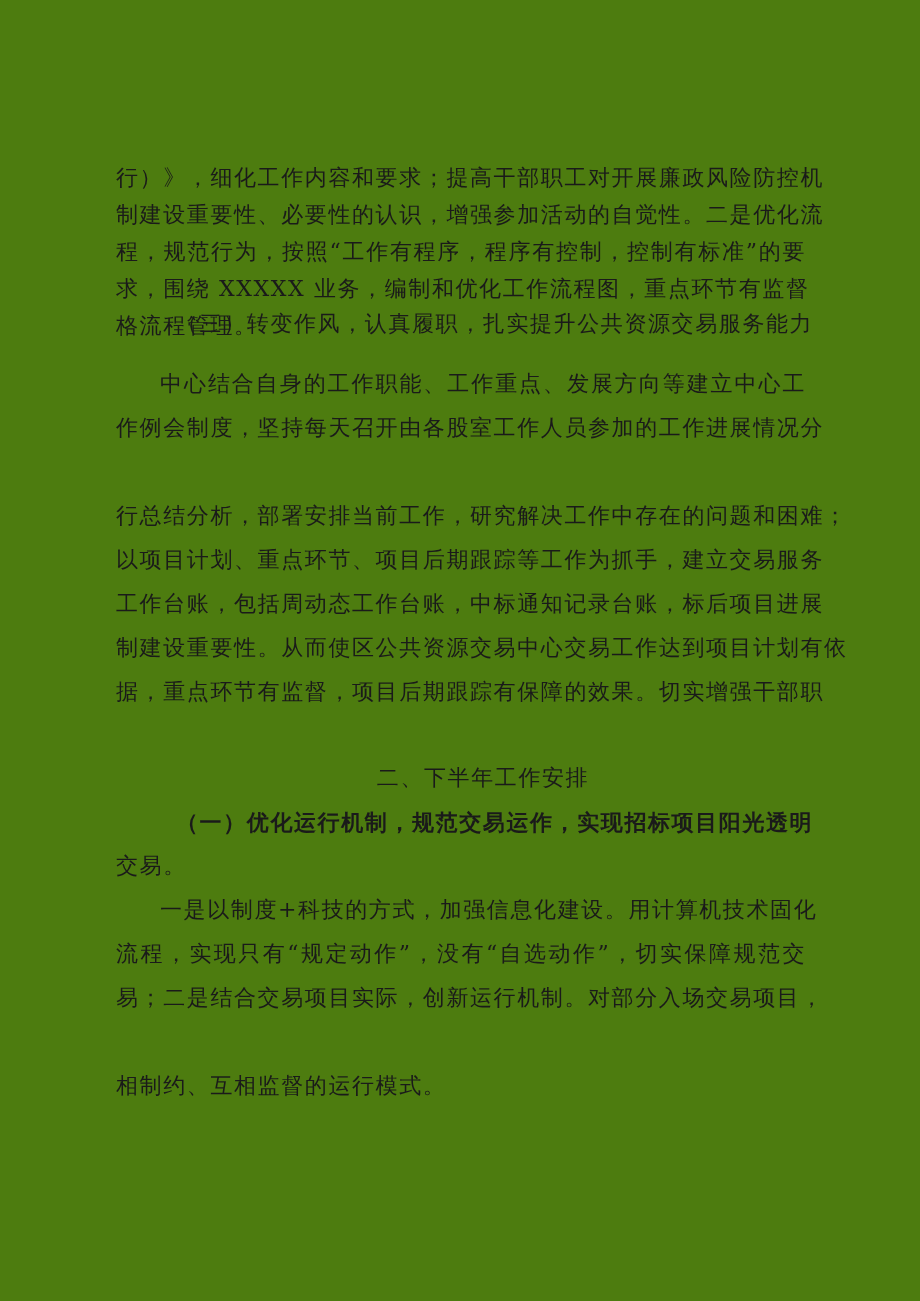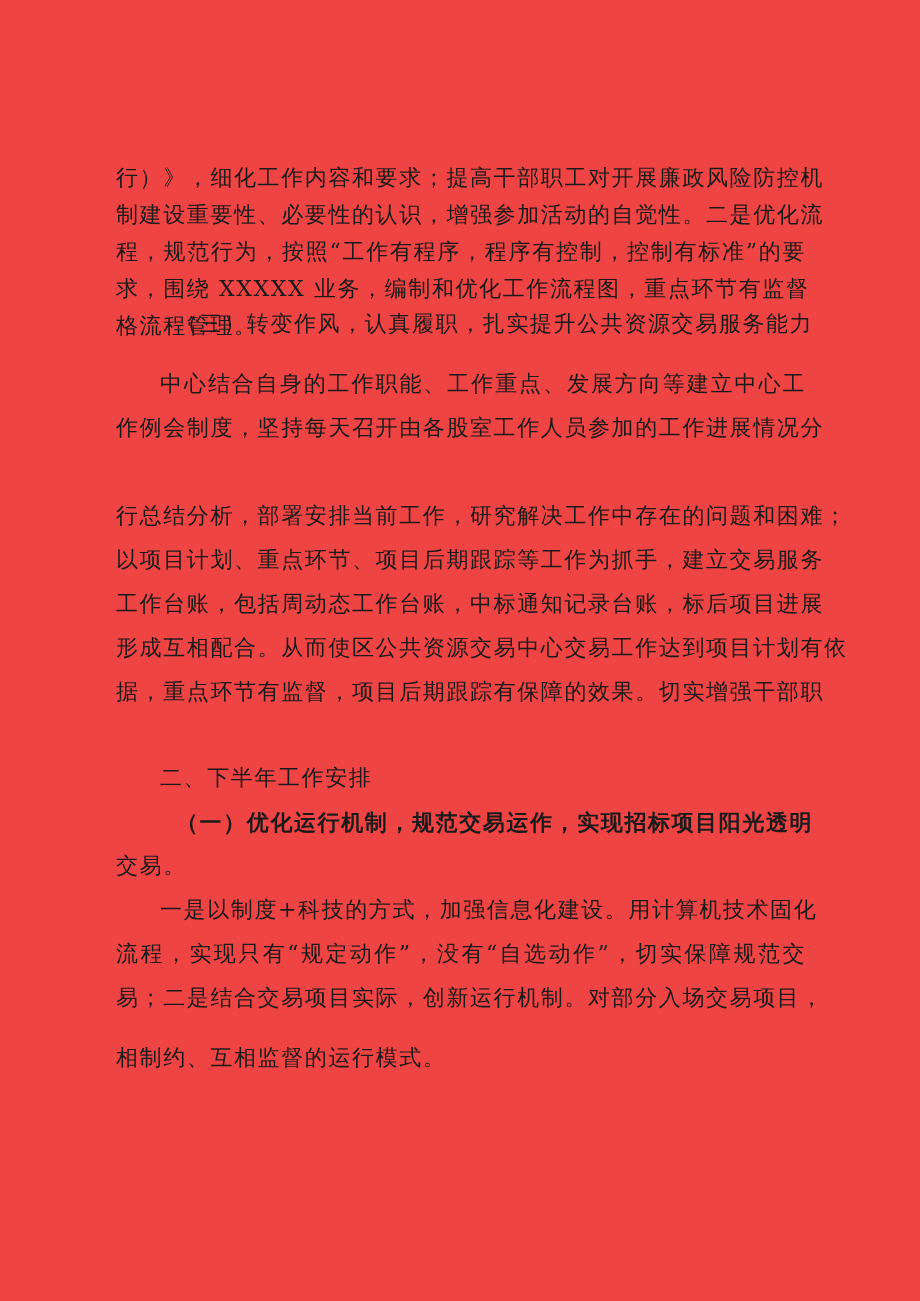--- a/index.html
+++ b/index.html
@@ -1,46 +1,46 @@
 <!DOCTYPE html>
 <html><head>
 <meta charset="utf-8">
 <style>
   html, body { margin:0; padding:0; background:#ffffff; }
   body { width:920px; height:1301px; position:relative; overflow:hidden;
          font-family:"DejaVu Serif", "Liberation Serif", serif; color:#1a1a1a; }
-  .page { position:absolute; left:0; top:0; width:920px; height:1301px; background:#ef4444; }
+  .page { position:absolute; left:0; top:0; width:920px; height:1301px; background:#4d7c0f; }
   .line { position:absolute; left:116px; width:690px; font-size:22px; white-space:nowrap;
           letter-spacing:1.6px; line-height:28px; }
   .just { text-align:justify; text-align-last:justify; }
-  .indent { left:160px; width:646px; }
+  .indent { left:160px; width:646px;text-align:center; }
 </style>
 </head>
 <body>
 
 <div class="page">
 
   <div class="line just" style="top:164px">行）》，细化工作内容和要求；提高干部职工对开展廉政风险防控机</div>
   <div class="line just" style="top:201px">制建设重要性、必要性的认识，增强参加活动的自觉性。二是优化流</div>
   <div class="line just" style="top:238px">程，规范行为，按照“工作有程序，程序有控制，控制有标准”的要</div>
   <div class="line just" style="top:275px">求，围绕 XXXXX 业务，编制和优化工作流程图，重点环节有监督</div>
   <div class="line" style="top:312px">格流程管理。</div>
 
   <div class="line indent just" style="top:310px; left:176px; width:630px;">（三）转变作风，认真履职，扎实提升公共资源交易服务能力</div>
 
   <div class="line indent just" style="top:370px">中心结合自身的工作职能、工作重点、发展方向等建立中心工</div>
   <div class="line just" style="top:414px">作例会制度，坚持每天召开由各股室工作人员参加的工作进展情况分</div>
   <div class="line just" style="top:502px">行总结分析，部署安排当前工作，研究解决工作中存在的问题和困难；</div>
   <div class="line just" style="top:546px">以项目计划、重点环节、项目后期跟踪等工作为抓手，建立交易服务</div>
   <div class="line just" style="top:590px">工作台账，包括周动态工作台账，中标通知记录台账，标后项目进展</div>
-  <div class="line just" style="top:634px">形成互相配合。从而使区公共资源交易中心交易工作达到项目计划有依</div>
+  <div class="line just" style="top:634px">制建设重要性。从而使区公共资源交易中心交易工作达到项目计划有依</div>
   <div class="line just" style="top:678px">据，重点环节有监督，项目后期跟踪有保障的效果。切实增强干部职</div>
 
   <div class="line indent" style="top:764px">二、下半年工作安排</div>
 
   <div class="line just" style="top:808px; left:176px; width:630px;font-weight:bold;">（一）优化运行机制，规范交易运作，实现招标项目阳光透明</div>
   <div class="line" style="top:852px">交易。</div>
 
   <div class="line indent just" style="top:896px">一是以制度+科技的方式，加强信息化建设。用计算机技术固化</div>
   <div class="line just" style="top:940px">流程，实现只有“规定动作”，没有“自选动作”，切实保障规范交</div>
   <div class="line just" style="top:984px; width:700px;">易；二是结合交易项目实际，创新运行机制。对部分入场交易项目，</div>
-  <div class="line" style="top:1044px">相制约、互相监督的运行模式。</div>
+  <div class="line" style="top:1072px">相制约、互相监督的运行模式。</div>
 </div>
 
 </body></html>

